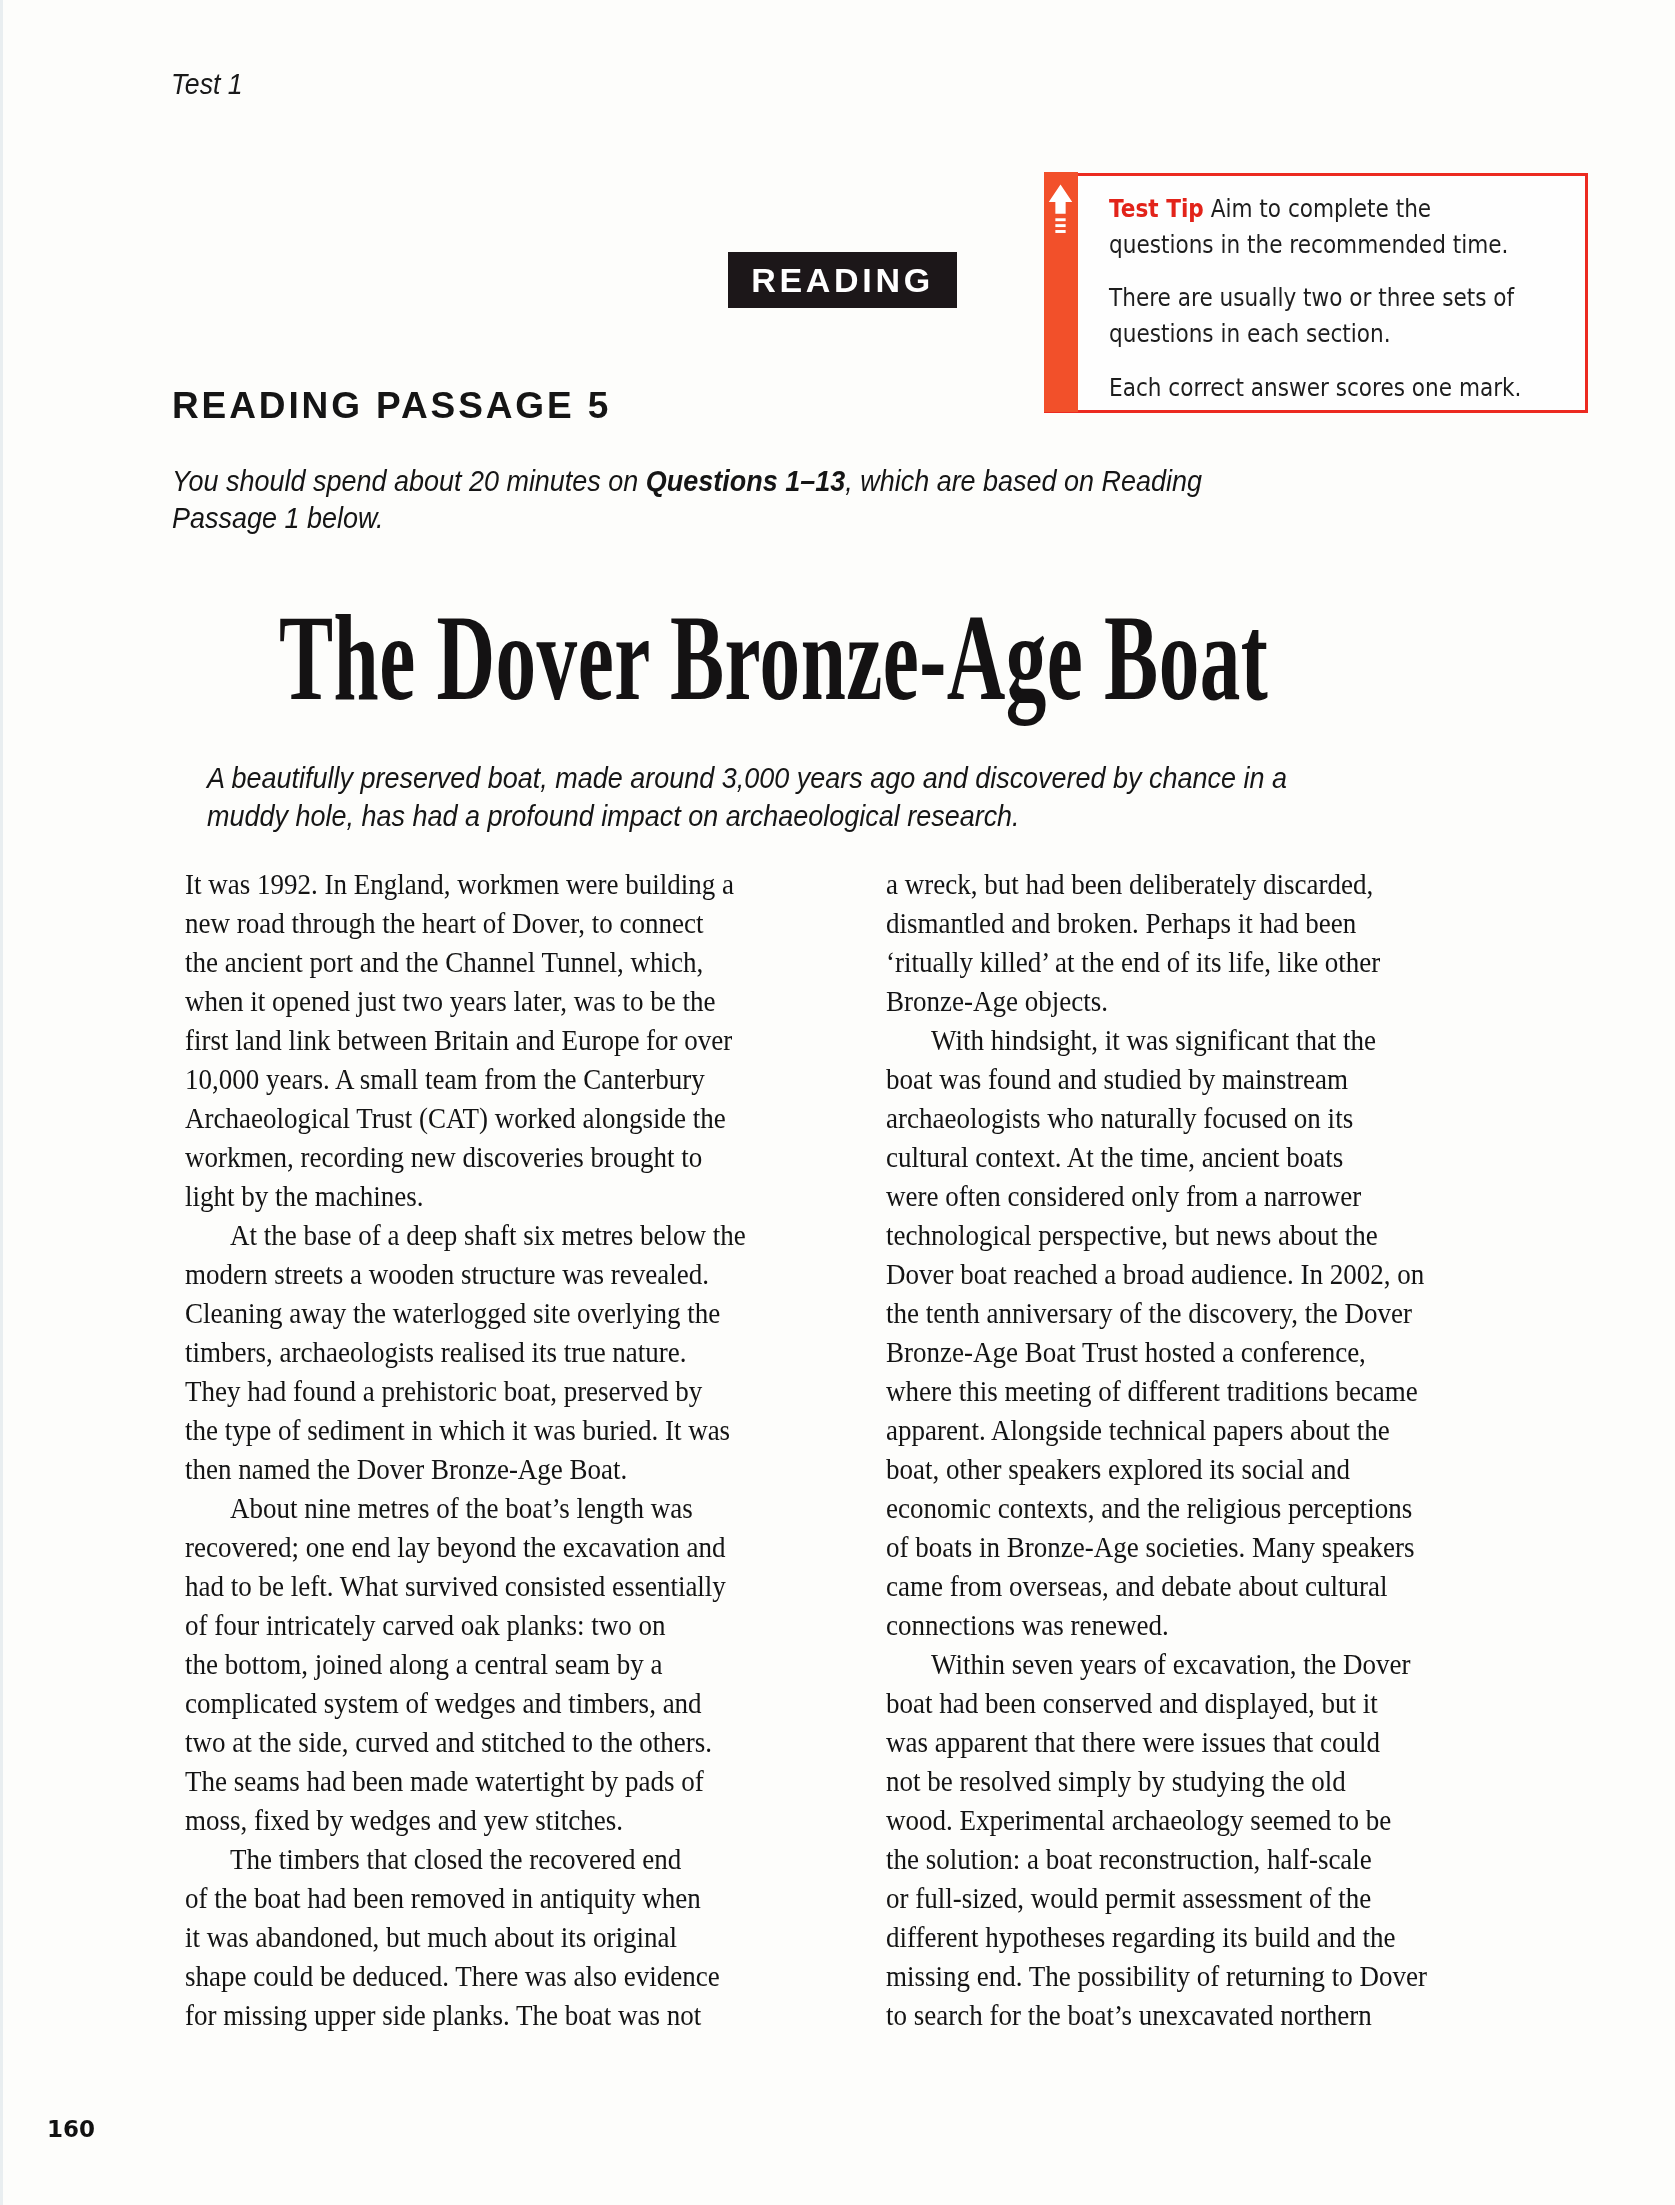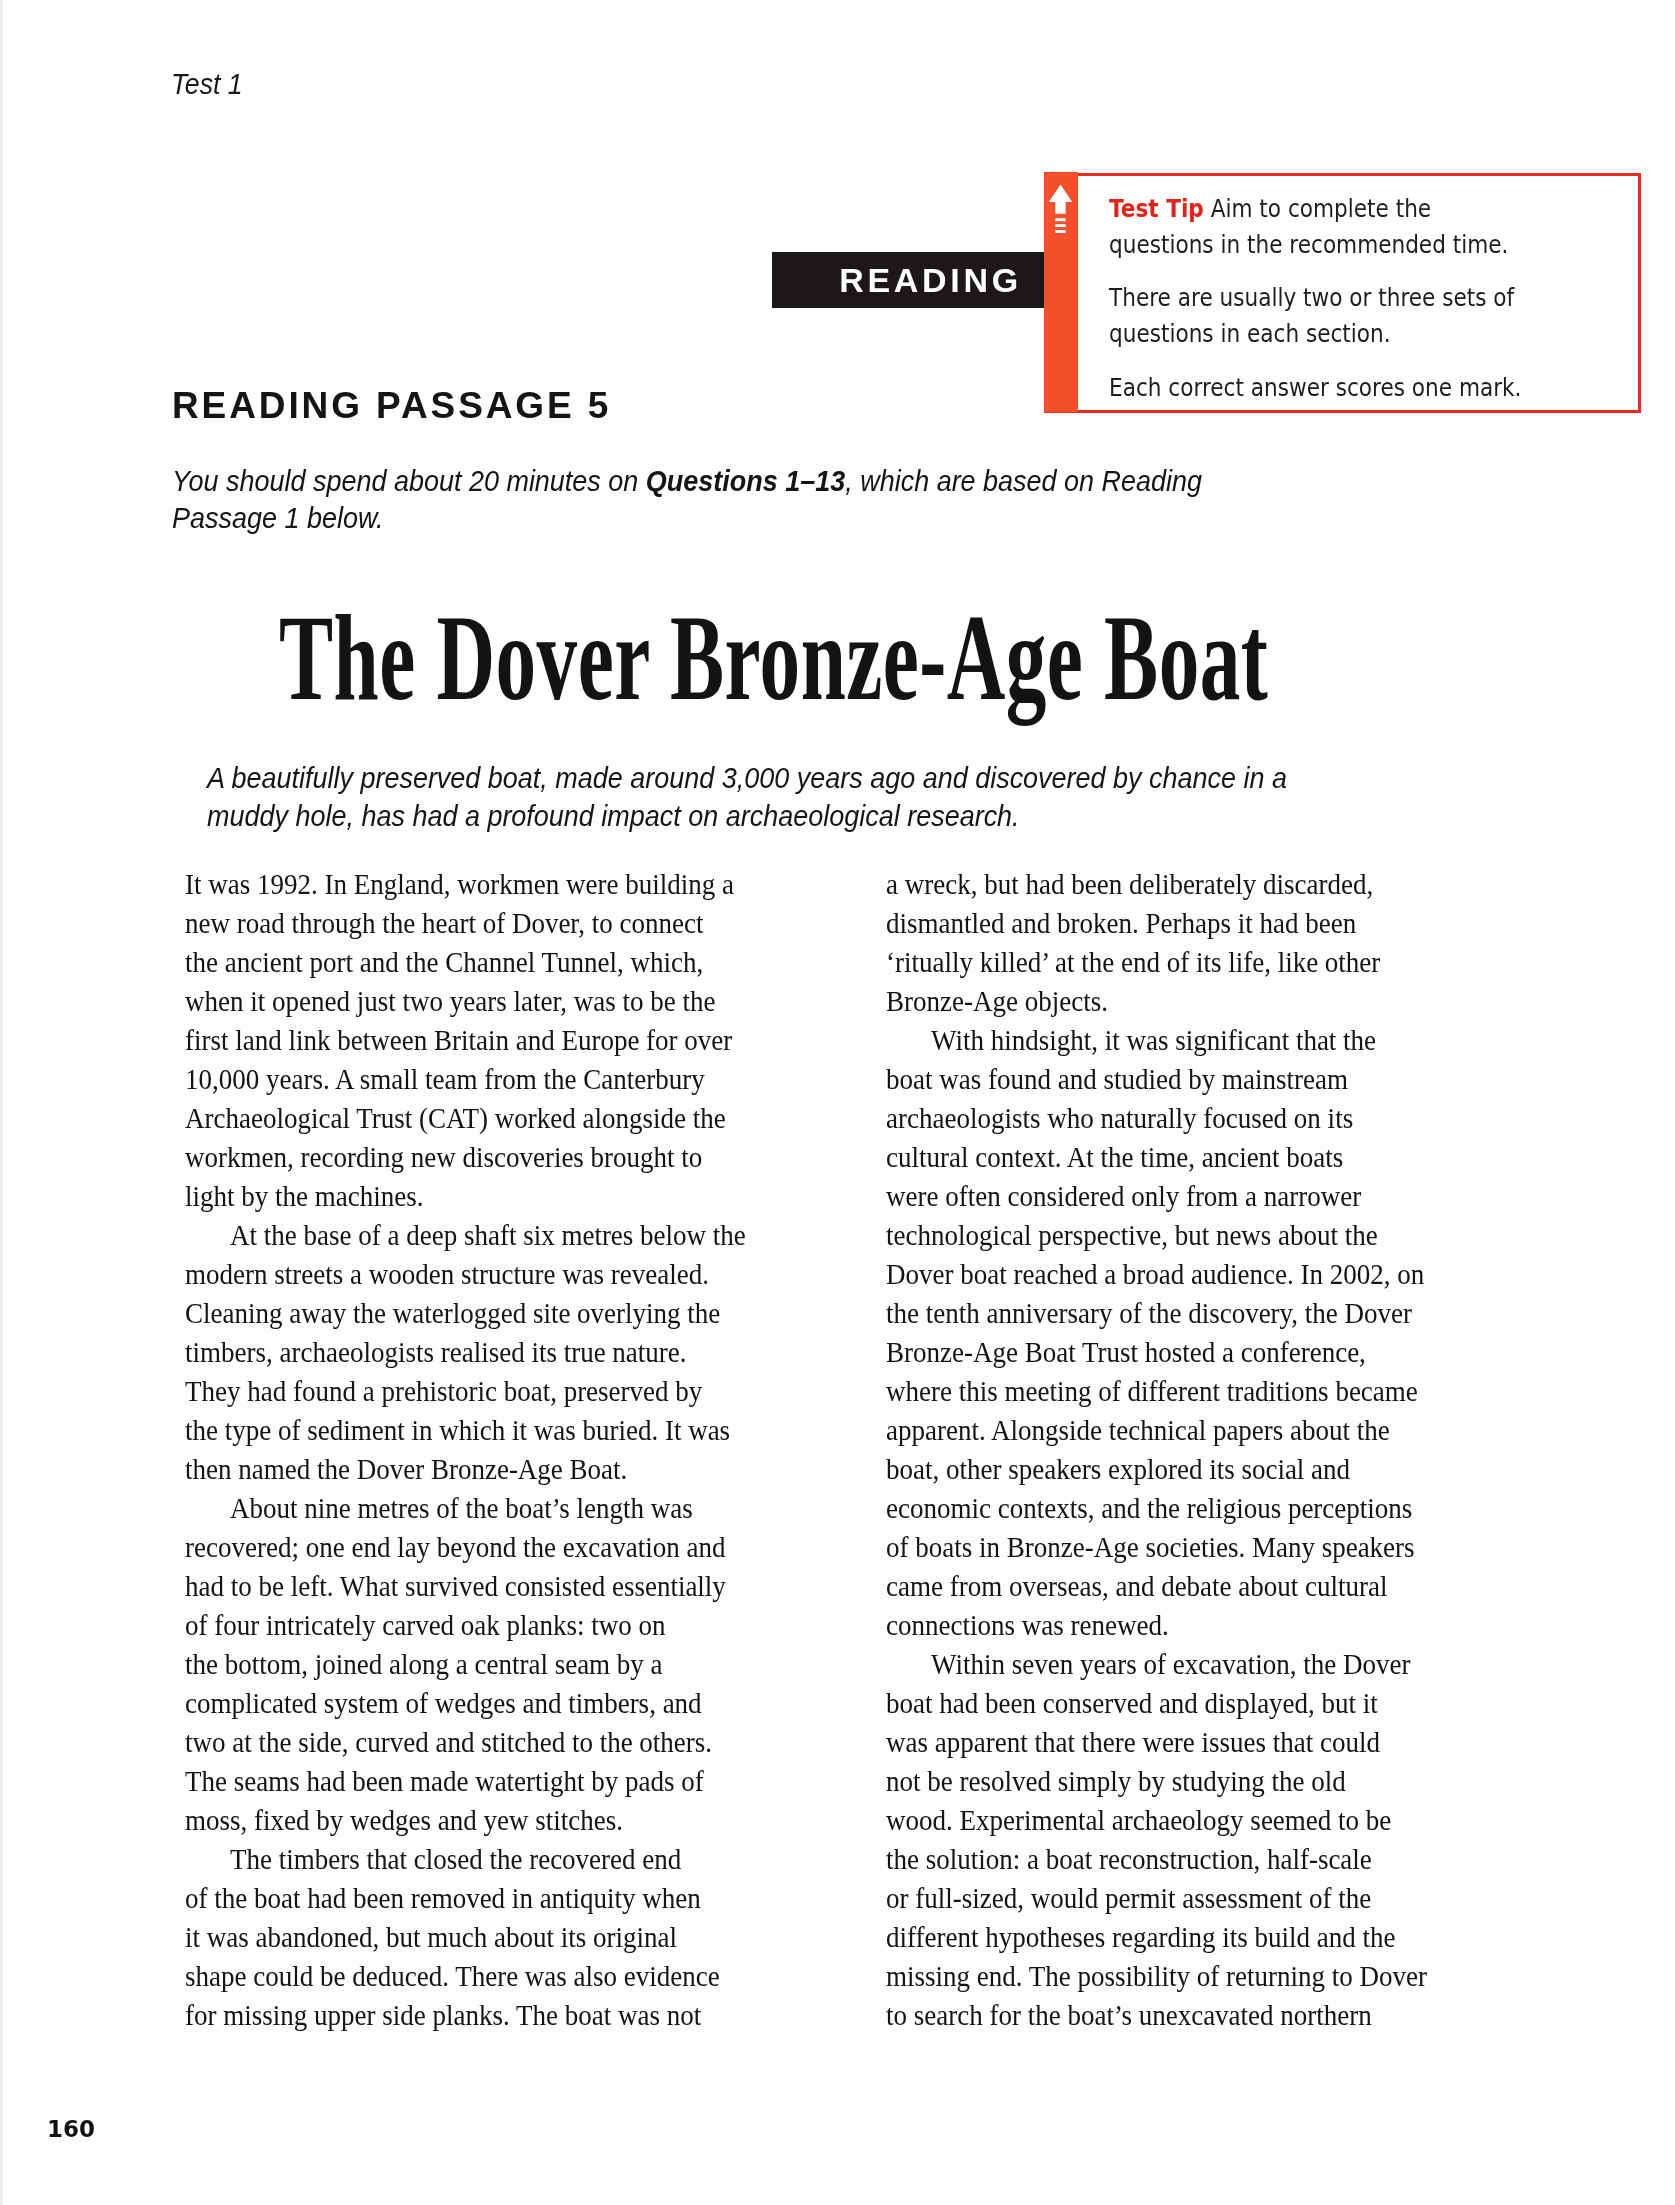--- a/index.html
+++ b/index.html
@@ -24,29 +24,28 @@
     font-style: italic;
     font-size: 29px;
     color: #1a1a1a;
     transform: scaleX(0.92);
     transform-origin: left top;
     white-space: nowrap;
   }
 
   
   .section-label {
-    left: 772px;
+    left: 728px;
     top: 252px;
     width: 229px;
     height: 56px;
     background: #1c1719;
     display: flex;
     align-items: center;
     justify-content: center;
-    padding-left: 44px;
   }
   .section-label span {
     font-family: "Liberation Sans", sans-serif;
     font-weight: bold;
     font-size: 34px;
     letter-spacing: 3.7px;
     color: #ffffff;
     white-space: nowrap;
   }
 
@@ -59,21 +58,21 @@
     font-size: 37px;
     letter-spacing: 2.9px;
     color: #151515;
     white-space: nowrap;
   }
 
   
   .tip-box {
     left: 1044px;
     top: 173px;
-    width: 597px;
+    width: 544px;
     height: 240px;
     border: 3.7px solid #ec2a20;
     border-left: none;
     box-sizing: border-box;
     background: #fefefe;
   }
   .tip-strip {
     position: absolute;
     left: 0;
     top: -3.7px;

